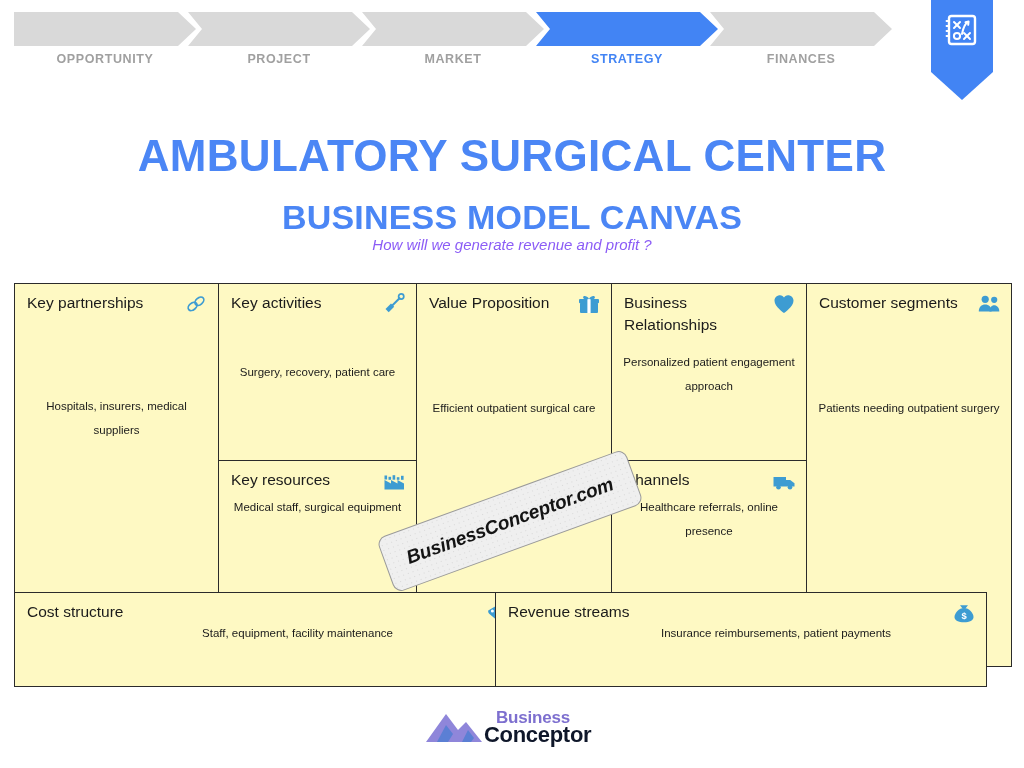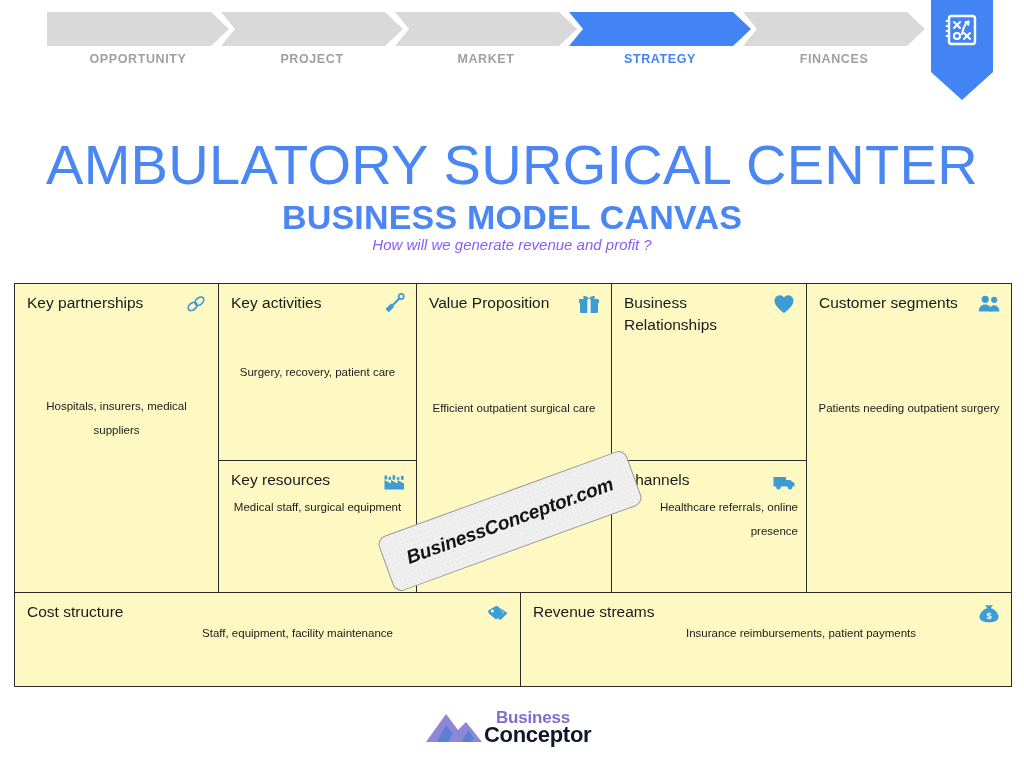--- a/index.html
+++ b/index.html
@@ -21,21 +21,20 @@
     position: absolute;
     left: 0;
     top: 0;
     width: 1024px;
     height: 72px;
   }
   .step {
     position: absolute;
     top: 12px;
     height: 34px;
-    margin-left: 33px;
   }
   .step .chev {
     position: absolute;
     left: 0;
     top: 0;
     width: 100%;
     height: 34px;
     background: #d9d9d9;
     -webkit-clip-path: polygon(0 0, calc(100% - 18px) 0, 100% 50%, calc(100% - 18px) 100%, 0 100%, 14px 50%);
     clip-path: polygon(0 0, calc(100% - 18px) 0, 100% 50%, calc(100% - 18px) 100%, 0 100%, 14px 50%);
@@ -90,22 +89,22 @@
     top: 126px;
     width: 1024px;
     height: 140px;
   }
   .title-main {
     position: absolute;
     left: 0;
     top: 0;
     width: 1024px;
     text-align: center;
-    font-size: 56px;
-    font-weight: normal;
+    font-size: 44px;
+    font-weight: bold;
     line-height: 1.38;
     color: #4b86f5;
     letter-spacing: 0.3px;
   }
   .title-sub {
     position: absolute;
     left: 0;
     top: 72px;
     width: 1024px;
     text-align: center;
@@ -167,28 +166,28 @@
 
   
   #c-keypartnerships { left: 0;   top: 0;   width: 205px; height: 310px; }
   #c-keyactivities   { left: 204px; top: 0;   width: 199px; height: 178px; }
   #c-keyresources    { left: 204px; top: 177px; width: 199px; height: 133px; }
   #c-valueprop       { left: 402px; top: 0;   width: 196px; height: 310px; }
   #c-custrel         { left: 597px; top: 0;   width: 196px; height: 178px; }
   #c-channels        { left: 597px; top: 177px; width: 196px; height: 133px; }
   #c-custseg         { left: 792px; top: 0;   width: 206px; height: 384px; }
   #c-cost            { left: 0;   top: 309px; width: 507px; height: 95px; }
-  #c-revenue         { left: 506px; top: 309px; width: 492px; height: 95px; }
+  #c-revenue         { left: 481px; top: 309px; width: 492px; height: 95px; }
 
   #c-keypartnerships .body { top: 110px; }
   #c-keyactivities   .body { top: 76px; }
   #c-keyresources    .body { top: 34px; }
   #c-valueprop       .body { top: 112px; }
   #c-custrel         .body { top: 66px; }
-  #c-channels        .body { top: 34px; text-align: right; }
+  #c-channels        .body { top: 34px; }
   #c-custseg         .body { top: 112px; }
   #c-cost            .body { left: 120px; right: 60px; top: 28px; }
   #c-revenue         .body { left: 110px; right: 40px; top: 28px; }
 
   
   .watermark {
     position: absolute;
     left: 378px;
     top: 492px;
     width: 262px;
@@ -346,20 +345,21 @@
       <rect x="19" y="6.8" width="2.6" height="4" fill="#3d9cd2"></rect>
     </svg>
     <div class="body">Medical staff, surgical equipment</div>
   </div>
 
   <div class="cell" id="c-custrel">
     <div class="head">Business Relationships</div>
     <svg class="icon" viewBox="0 0 24 24">
       <path d="M12 21 C12 21 2.5 14.6 2.5 8.7 C2.5 5.3 5.2 3.2 8 3.2 C10 3.2 11.3 4.4 12 5.6 C12.7 4.4 14 3.2 16 3.2 C18.8 3.2 21.5 5.3 21.5 8.7 C21.5 14.6 12 21 12 21 Z" fill="#3d9cd2"></path>
     </svg>
+    <div class="body">Personalized patient engagement approach</div>
   </div>
 
   <div class="cell" id="c-channels">
     <div class="head">Channels</div>
     <svg class="icon" viewBox="0 0 24 24">
       <path d="M1.5 8 H14 V17.5 H1.5 Z" fill="#3d9cd2"></path>
       <path d="M14 11 H18.2 L22.5 14.2 V17.5 H14 Z" fill="#3d9cd2"></path>
       <circle cx="6.5" cy="18.2" r="2.3" fill="#3d9cd2"></circle>
       <circle cx="18" cy="18.2" r="2.3" fill="#3d9cd2"></circle>
     </svg>

